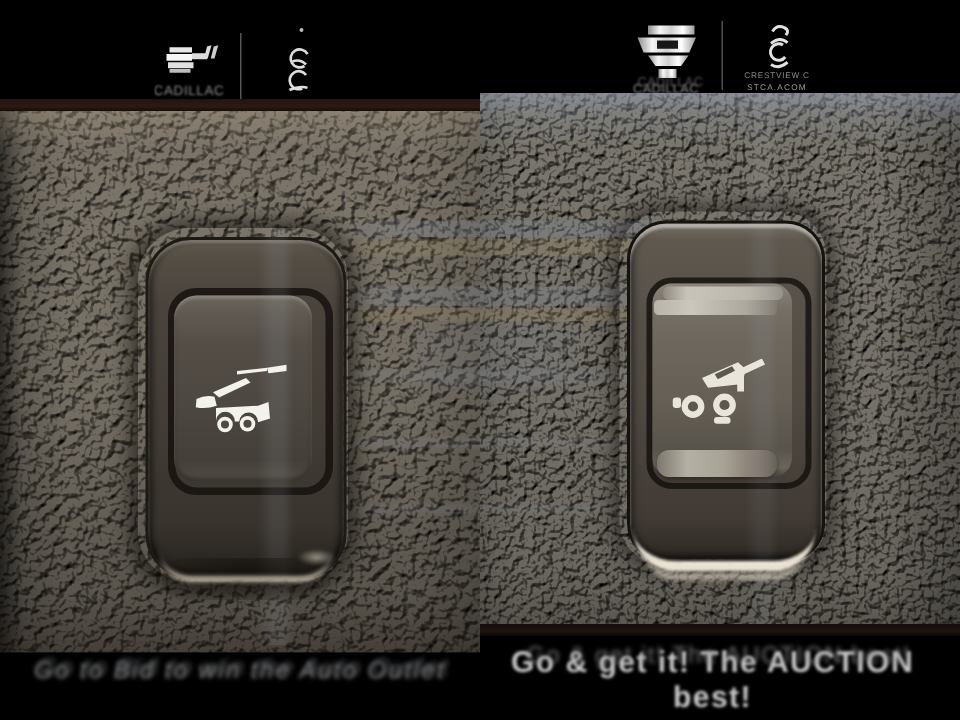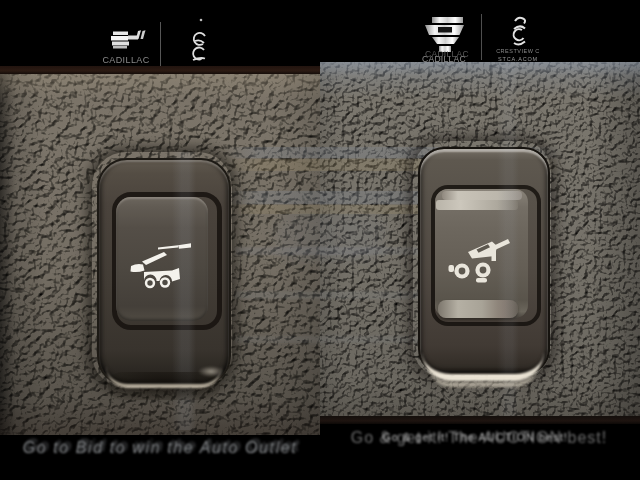--- a/index.html
+++ b/index.html
@@ -246,17 +246,17 @@
   <div class="abs" style="left:0;top:435px;width:320px;height:45px;background:#000;"></div>
 
   <div class="abs" style="left:0px;top:439px;width:320px;text-align:center;font-size:16px;color:#8e9194;letter-spacing:1.6px;filter:blur(1.3px);font-style:italic;">Go to Bid to win the Auto Outlet</div>
 
   <div class="abs" style="left:3px;top:437px;width:320px;text-align:center;font-size:16px;color:#636568;letter-spacing:1.6px;filter:blur(1.7px);font-style:italic;opacity:0.8;">Go to Bid to win the Auto Outlet</div>
 
   <div class="abs" style="left:320px;top:416px;width:320px;height:8px;background:linear-gradient(180deg,#140f0c 0%,#1e1410 60%,#0d0907 100%);"></div>
 
   <div class="abs" style="left:320px;top:424px;width:320px;height:56px;background:#000;"></div>
 
-  <div class="abs" style="left:325px;top:431px;width:300px;text-align:center;font-size:11px;color:#c8c8c8;letter-spacing:1px;filter:blur(0.9px);">Go &amp; get it! The AUCTION best!</div>
+  <div class="abs" style="left:325px;top:431px;width:300px;text-align:center;font-size:20px;color:#c8c8c8;letter-spacing:1px;filter:blur(0.9px);font-weight:bold;">Go &amp; get it! The AUCTION best!</div>
 
   <div class="abs" style="left:329px;top:429px;width:300px;text-align:center;font-size:16px;color:#8a8a8a;letter-spacing:1px;filter:blur(1.3px);opacity:0.8;">Go &amp; get it! The AUCTION best!</div>
 
 </div>
 
 </body></html>

